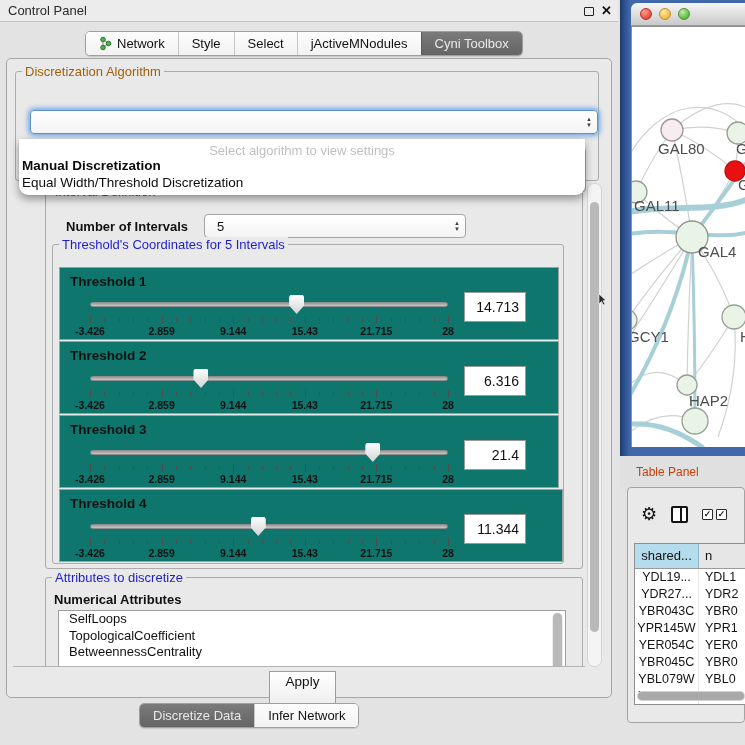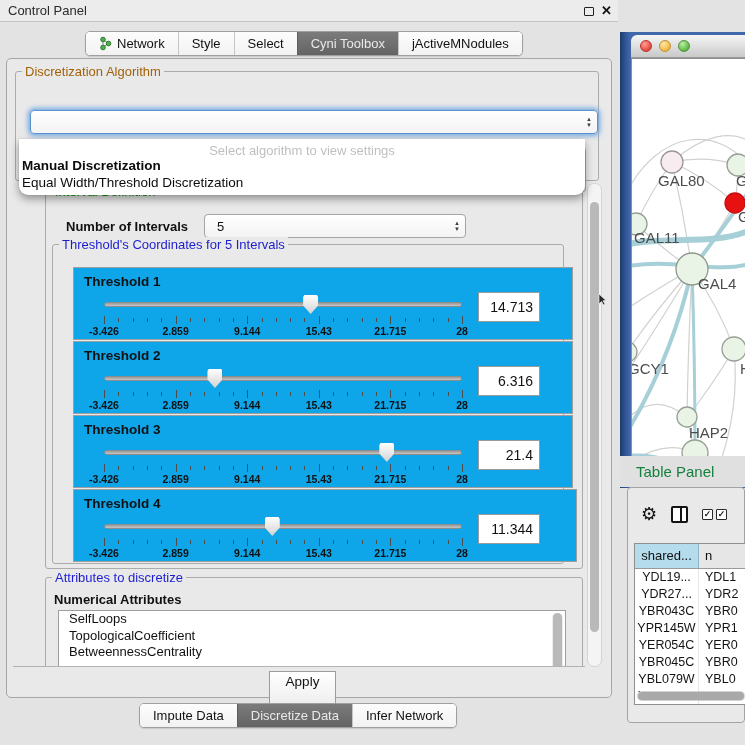--- a/index.html
+++ b/index.html
@@ -58,21 +58,21 @@
 
   
   .viewport { position:absolute; left:6px; top:124px; width:572px; height:484px; overflow:hidden;
     border-bottom:1px solid #b3b3b3; }
   .vscroll { position:absolute; left:580px; top:124px; width:15px; height:484px;
     background:#f4f4f4; border:1px solid #d4d4d4; border-radius:7px; }
   .vscroll .thumb-v { position:absolute; left:2px; width:9px; background:#b9b9b9; border-radius:5px; }
 
   
   .noi-label { position:absolute; font-size:13px; font-weight:bold; color:#111; }
-  .thresh-panel { position:absolute; border:1px solid #9f9f9f; background:#0ea5e9;margin-left:14px; }
+  .thresh-panel { position:absolute; border:1px solid #9f9f9f; background:#0f766e; }
   .thresh-label { position:absolute; left:10px; top:6px; font-size:13.5px; font-weight:bold; color:#111; }
   .slider { position:absolute; left:30px; top:26px; width:358px; height:44px; }
   .slider .track { position:absolute; left:0; top:8px; width:100%; height:5px;
     background:linear-gradient(#9b9b9b,#c6c6c6); border:1px solid #8d8d8d; border-radius:3px; }
   .slider .thumb { position:absolute; top:1px; width:15px; height:19px;
     background:linear-gradient(#fefefe,#d3d3d3);
     clip-path:polygon(8% 0,92% 0,100% 10%,100% 55%,50% 100%,0 55%,0 10%);
     filter:drop-shadow(0 0 1px #777); }
   .ticks { position:absolute; left:0; top:22px; width:100%; height:8px; }
   .ticks i { position:absolute; top:2px; width:1px; height:4px; background:#4d4d4d; }
@@ -90,35 +90,35 @@
   .list-scroll { position:absolute; top:2px; right:2px; bottom:2px; width:11px;
     background:#ededed; border-radius:5px; }
   .list-scroll .thumb-v { position:absolute; left:1px; top:0; width:9px; height:80%; background:#b9b9b9; border-radius:5px; }
 
   .apply-btn { position:absolute; left:262px; top:612px; width:67px; height:36px;
     background:linear-gradient(#ffffff,#ededed); border:1px solid #9c9c9c; border-radius:0;
     font-size:13.5px; color:#111; text-align:center; line-height:20px; }
 
   
   .net-window { position:absolute; left:620px; top:0; width:125px; height:456px;
-    background:linear-gradient(90deg,#1f3a68 0px,#2c4e8d 4px,#4068aa 10px,#4068aa 100%);margin-top:32px; }
+    background:linear-gradient(90deg,#1f3a68 0px,#2c4e8d 4px,#4068aa 10px,#4068aa 100%); }
   .net-titlebar { position:absolute; left:11px; top:3px; right:0; height:23px;
     background:linear-gradient(#f6f6f6,#c9c9c9); border-radius:6px 0 0 0; border-bottom:1px solid #9a9a9a;
     display:flex; align-items:center; gap:7px; padding-left:9px; }
   .tl { width:12px; height:12px; border-radius:50%; }
   .tl.red { background:radial-gradient(circle at 35% 30%,#ff9c94,#e9564c 60%,#c33126); border:1px solid #b5352b; }
   .tl.yellow { background:radial-gradient(circle at 35% 30%,#ffe9a8,#f5bf4e 60%,#d99f2b); border:1px solid #c09137; }
   .tl.green { background:radial-gradient(circle at 35% 30%,#c0eda8,#67c14f 60%,#3f9a2c); border:1px solid #53933f; }
   .net-canvas { position:absolute; left:11px; top:26px; right:0; bottom:9px; background:#ffffff;
     border-left:1px solid #8f8f8f; border-top:1px solid #8f8f8f; overflow:hidden; }
 
   
   .tp-label { position:absolute; left:620px; top:456px; width:125px; height:31px; background:#e0e0e0;
     display:flex; align-items:center; }
-  .tp-label span { font-size:15px; color:#15803d; padding-left:16px; }
+  .tp-label span { font-size:12px; color:#c2410c; padding-left:16px; }
   .table-box { position:absolute; left:627px; top:487px; width:118px; height:236px;
     background:#e9e9e9; border:1px solid #a3a3a3; border-radius:4px; }
   .tb-toolbar { position:absolute; left:0; top:0; width:100%; height:52px; display:flex;
     align-items:center; gap:14px; padding-left:13px; }
   .gear { font-size:18px; color:#141414; line-height:18px; }
   .split-icon { width:17px; height:17px; border:2px solid #141414; border-radius:2px; position:relative; background:#fff; }
   .split-icon::after { content:""; position:absolute; left:6.5px; top:0; width:2px; height:13px; background:#141414; }
   .chk { width:11px; height:11px; border:1.5px solid #2b2b2b; border-radius:1px; background:#fff;
     font-size:9px; line-height:9px; text-align:center; color:#222; font-weight:bold; }
   .tb-grid { position:absolute; left:6px; top:55px; width:112px; height:162px; background:#fff;
@@ -163,25 +163,25 @@
             <circle cx="9.5" cy="7.5" r="2.3" fill="#4fae4f" stroke="#2e7d2e"></circle>
           </svg>
           <span>Network</span>
         </div>
         <div class="tab">
           <span>Style</span>
         </div>
         <div class="tab">
           <span>Select</span>
         </div>
+        <div class="tab">
+          <span>jActiveMNodules</span>
+        </div>
         <div class="tab selected">
           <span>Cyni Toolbox</span>
-        </div>
-        <div class="tab">
-          <span>jActiveMNodules</span>
         </div>
       </div>
 
     <div class="main-panel">
 
       <div class="groupbox" style="left:8px; top:12px; width:584px; height:110px;">
         <span class="legend gray">Discretization Algorithm</span>
         <div class="combo algo-combo">
           <span class="combo-text"></span>
           <span class="updown">
@@ -423,23 +423,20 @@
       </div>
 
       <div class="vscroll">
         <div class="thumb-v" style="top:18px; height:430px;"></div>
       </div>
 
       <div class="apply-btn">Apply</div>
     </div>
 
     <div class="tabgroup" id="bottom-tabs">
-        <div class="tab">
-          <span>Impute Data</span>
-        </div>
         <div class="tab selected">
           <span>Discretize Data</span>
         </div>
         <div class="tab">
           <span>Infer Network</span>
         </div>
       </div>
   </div>
 
   <div class="net-window">

